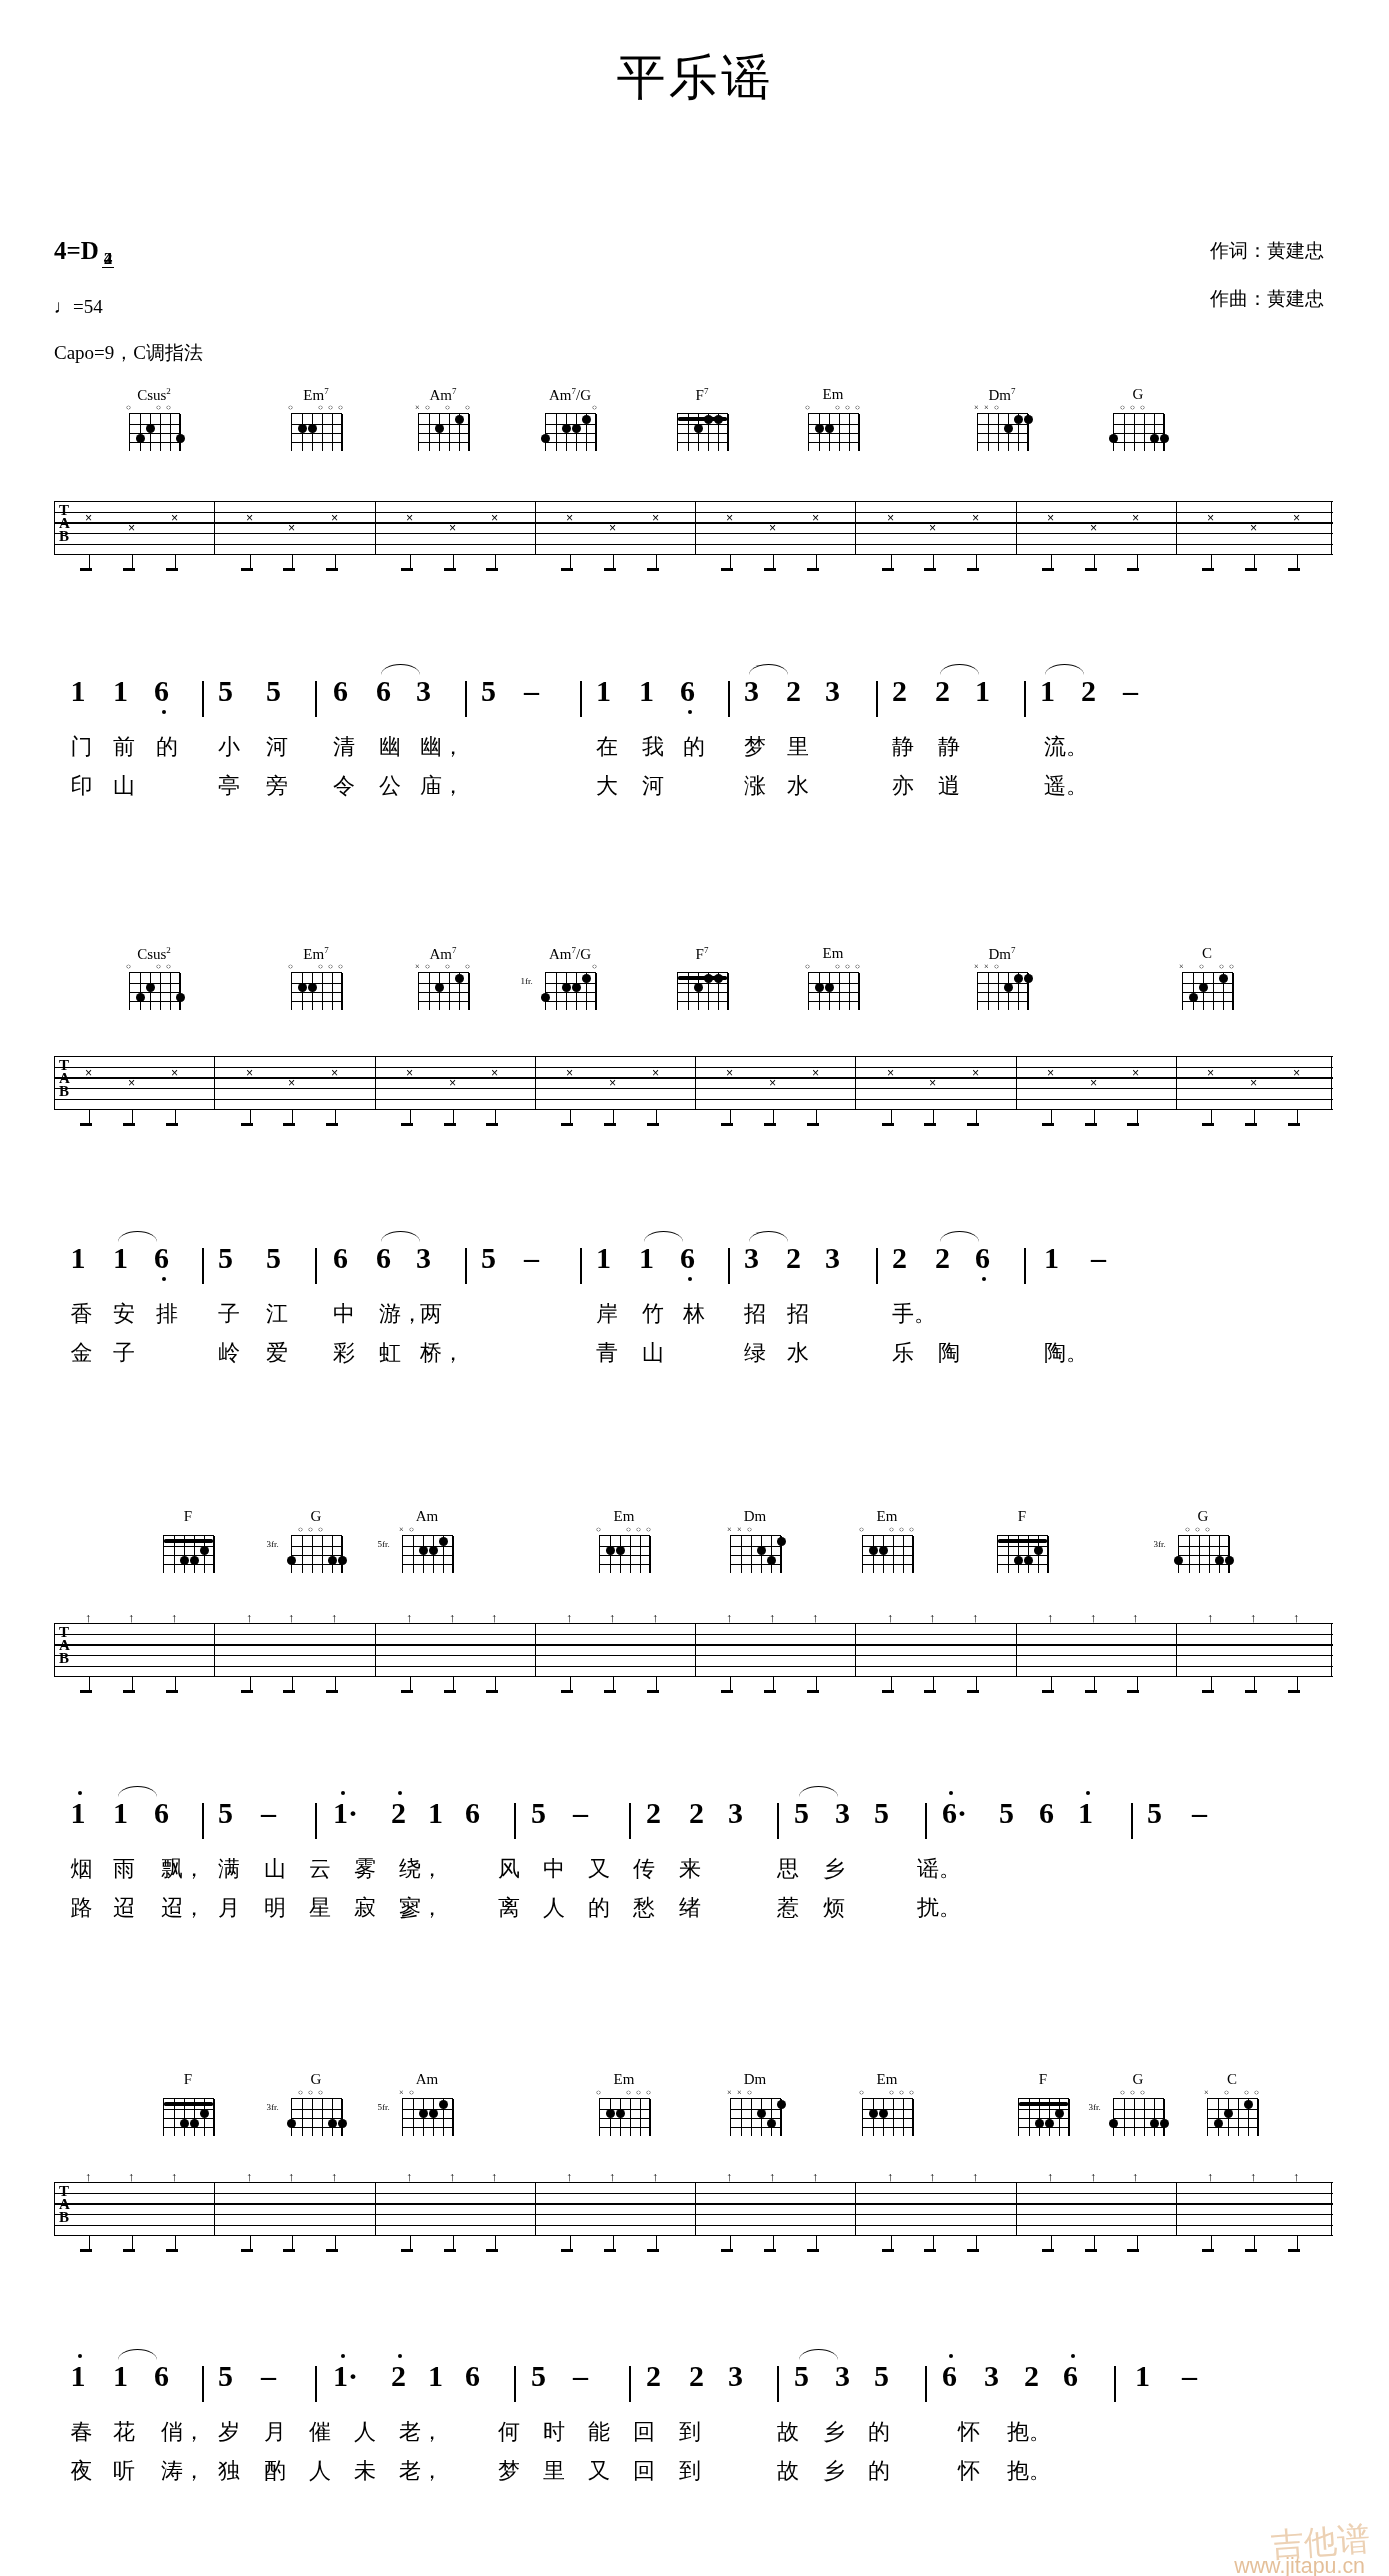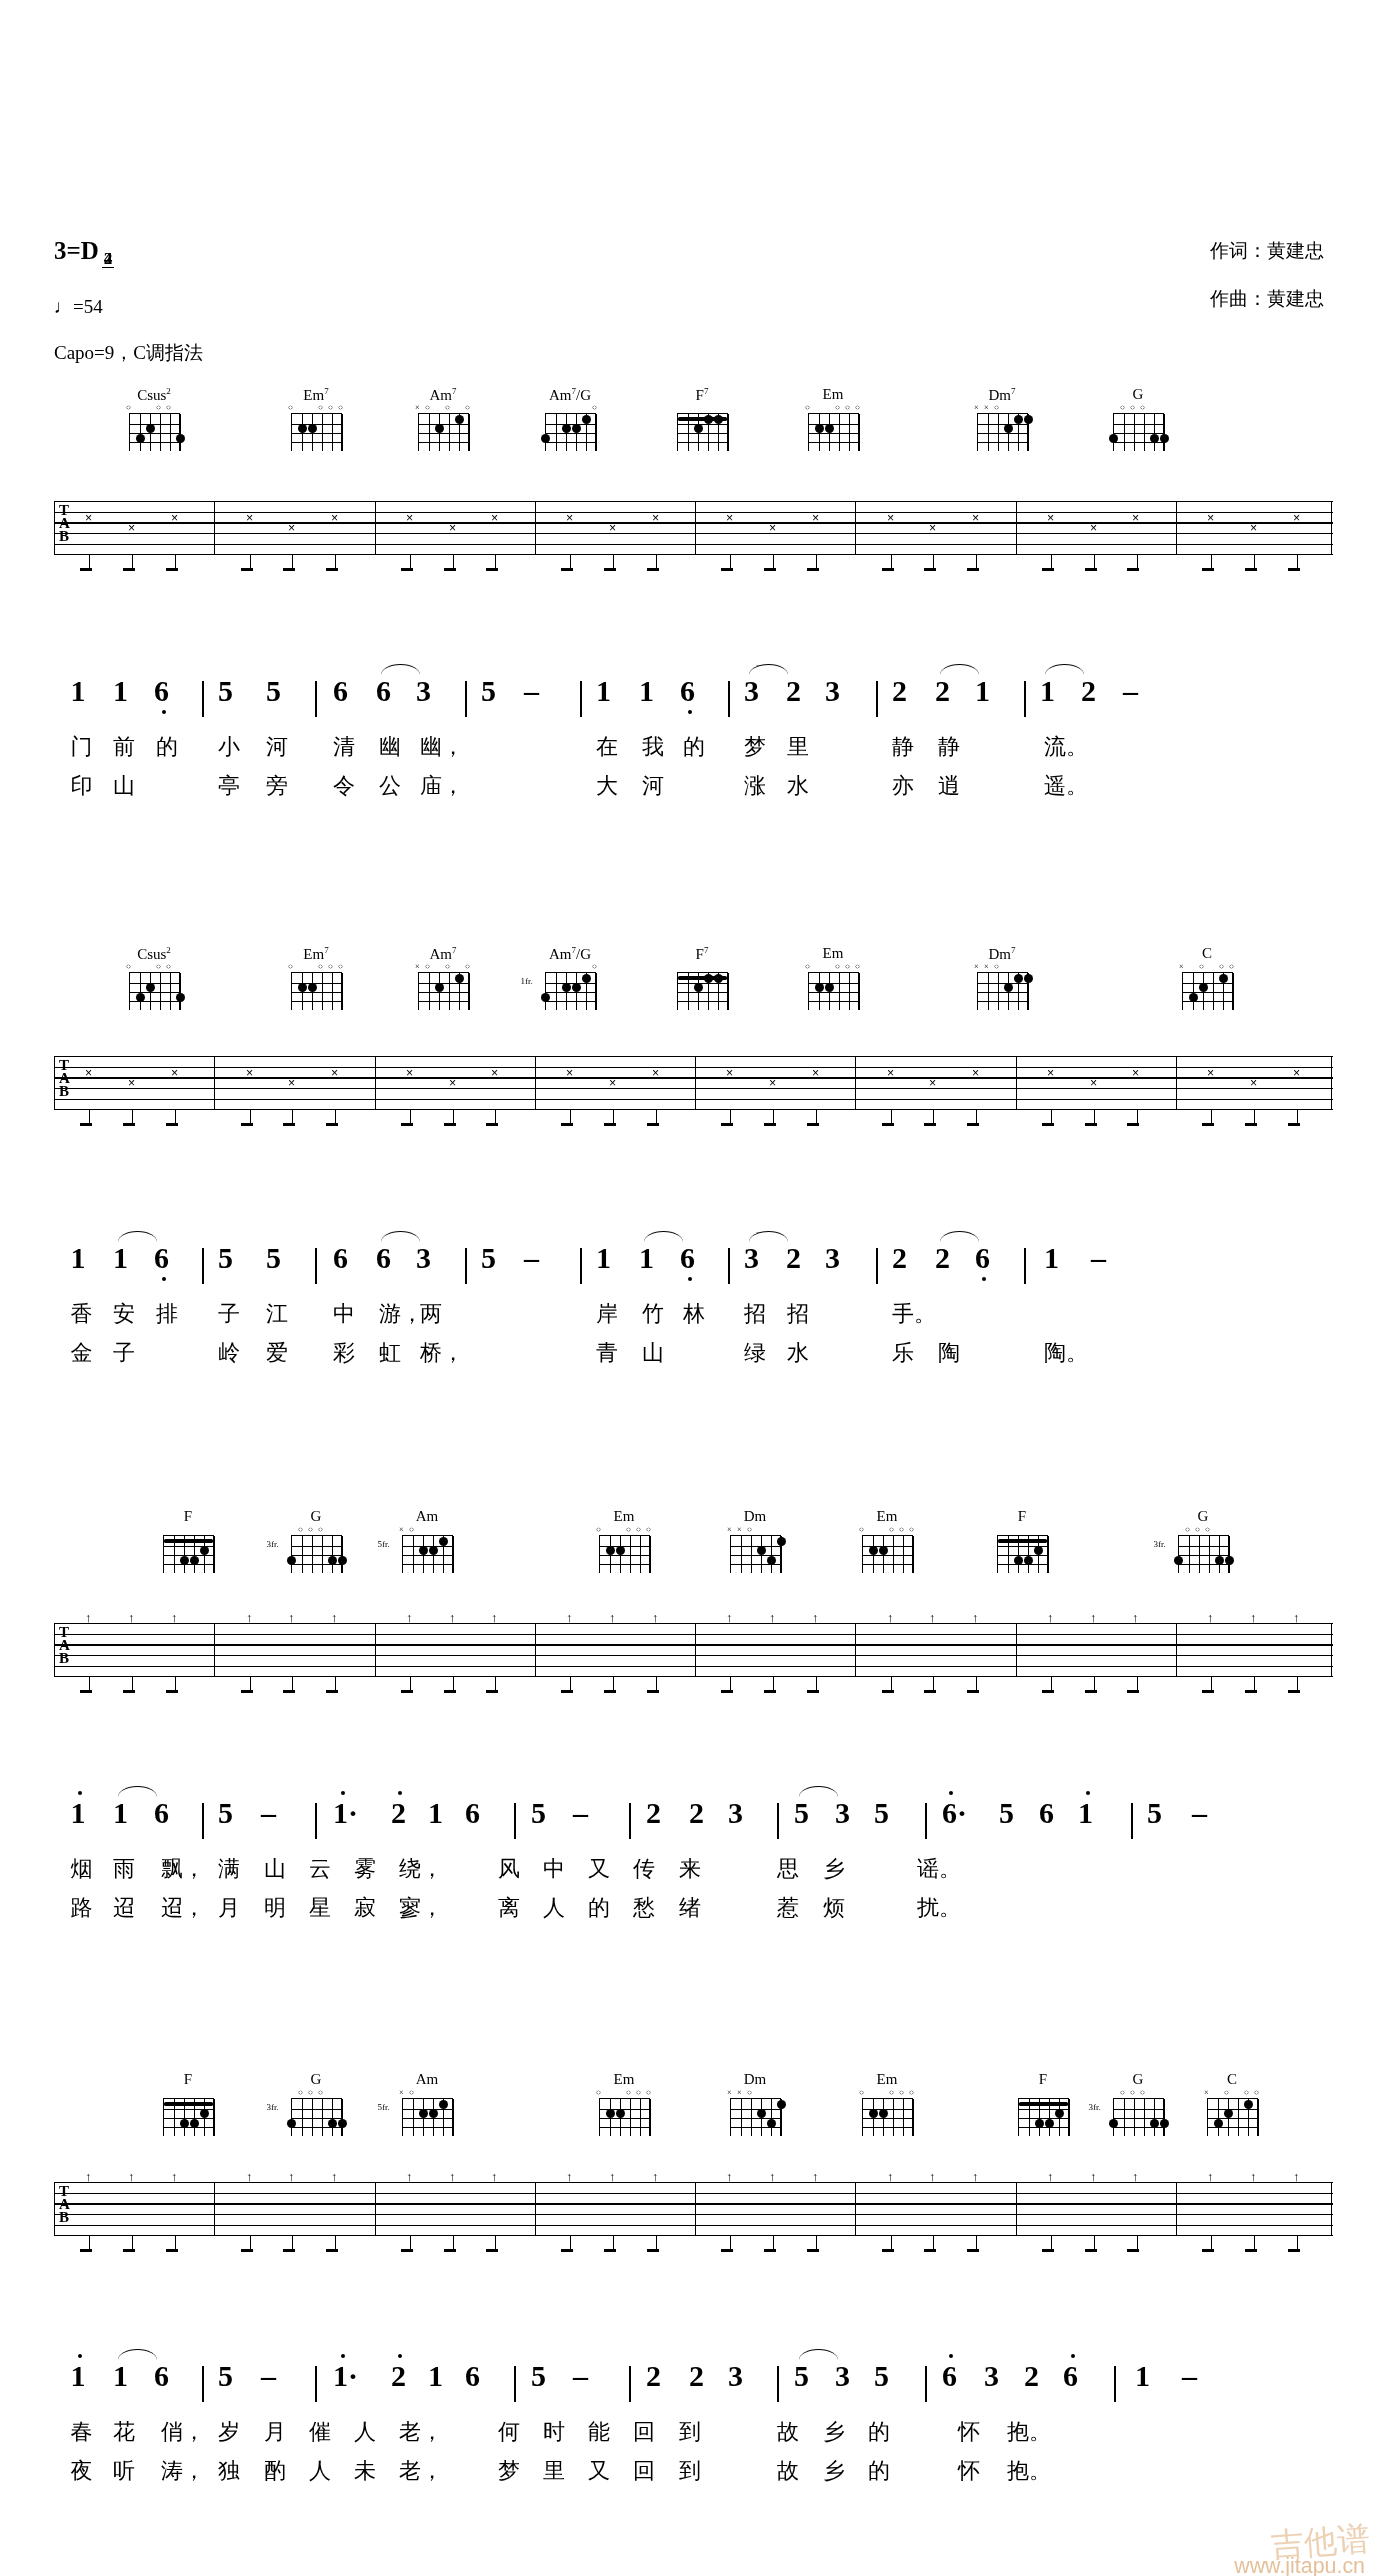--- a/index.html
+++ b/index.html
@@ -54,23 +54,24 @@
   .ly{position:absolute;white-space:nowrap;}
 
   .watermark{position:absolute;right:20px;bottom:11.5px;font-size:33px;color:#e9c9a8;font-family:"Liberation Serif",serif;opacity:.85;transform:rotate(-4deg);}
   .watermark2{position:absolute;right:25px;bottom:-3.3px;font-size:21.4px;color:#e2b98f;font-family:"Liberation Sans",sans-serif;opacity:.9;}
 </style>
 </head>
 <body>
 
 <div class="page">
 
+  <div class="title">平乐谣</div>
 
   <div class="keysig">
-    <span>3=D</span><span class="frac"><span class="num">2</span><span class="den">4</span></span>
+    <span>4=D</span><span class="frac"><span class="num">2</span><span class="den">4</span></span>
   </div>
   <div class="tempo">♩=54</div>
   <div class="capo">Capo=9，C调指法</div>
   <div class="credit1">作词：黄建忠</div>
   <div class="credit2">作曲：黄建忠</div>
 
   <div id="dynamic">
       <div class="chordbox" style="left: 122px; top: 386px; position: absolute;">
         <div class="chordname">Csus<sup>2</sup></div>
         <div class="opens">

